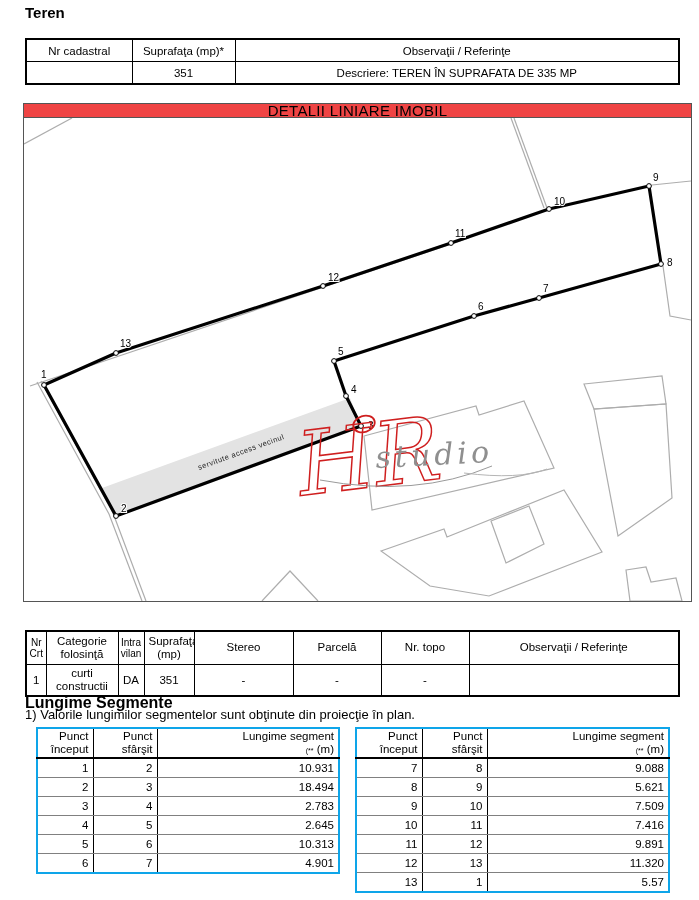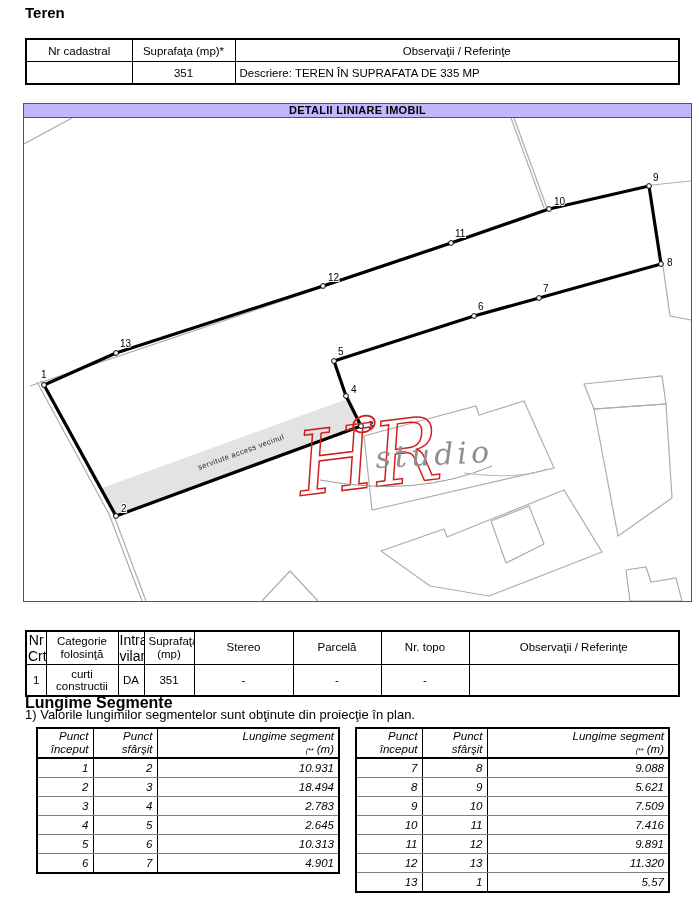--- a/index.html
+++ b/index.html
@@ -7,35 +7,35 @@
         font-family:"Liberation Sans",sans-serif;color:#000;}
   .h1{position:absolute;font-size:15px;font-weight:bold;}
   table{border-collapse:collapse;table-layout:fixed;}
   .doc-table{position:absolute;border:2px solid #000;}
   .doc-table th,.doc-table td{border:1px solid #000;font-weight:normal;
         font-size:11.5px;padding:1px 4px;overflow:hidden;white-space:pre-line;}
   .t1{left:25px;top:38px;width:653px;}
   .t1 th{height:19px;text-align:center;}
   .t1 td{height:19px;}
   .t1 td.c0,.t1 td.c1{text-align:center;}
-  .t1 td.c2{text-align:left;}
+  .t1 td.c2{text-align:center;}
   .footnote{position:absolute;left:25px;top:83px;font-size:11.5px;}
   .detalii-bar{position:absolute;left:23px;top:103px;width:667px;height:13px;
-        background:#c4b5fd;border:1px solid #555;border-bottom:none;
-        text-align:center;font-size:11px;line-height:13px;letter-spacing:.3px;font-weight:bold;}
+        background:#ef4444;border:1px solid #555;border-bottom:none;
+        text-align:center;font-size:15px;line-height:13px;letter-spacing:.3px;}
   .map-box{position:absolute;left:23px;top:117px;width:667px;height:483px;
         border:1px solid #555;background:#fff;}
   .map-box svg{position:absolute;left:0;top:0;}
   .t2{left:25px;top:630px;width:653px;}
   .t2 th{height:30px;text-align:center;line-height:1.15;}
   .t2 td{height:28px;text-align:center;line-height:1.1;}
-  .t2 th.small{font-size:14px;padding:0 1px;}
+  .t2 th.small{font-size:10px;padding:0 1px;}
   .seg-title{position:absolute;left:25px;top:694px;font-size:16px;font-weight:bold;}
   .seg-note{position:absolute;left:25px;top:707px;font-size:13px;}
-  .seg-table{position:absolute;top:727px;border:2px solid #000000;font-style:italic;}
+  .seg-table{position:absolute;top:727px;border:2px solid #0ea5e9;}
   .seg-table th{border:1px solid #000;border-bottom:2px solid #000;font-weight:normal;
         font-size:11.5px;text-align:right;padding:1px 4px;line-height:1.15;vertical-align:top;}
   .seg-table td{border:1px solid #000;border-top:1px solid #808080;border-bottom:1px solid #808080;
         font-size:11.5px;text-align:right;padding:0 4px;height:18px;}
   .seg-left{left:36px;}
   .seg-right{left:355px;}
   .hdr2{display:block;}
   .mk{font-size:7px;}
 </style>
 </head>

